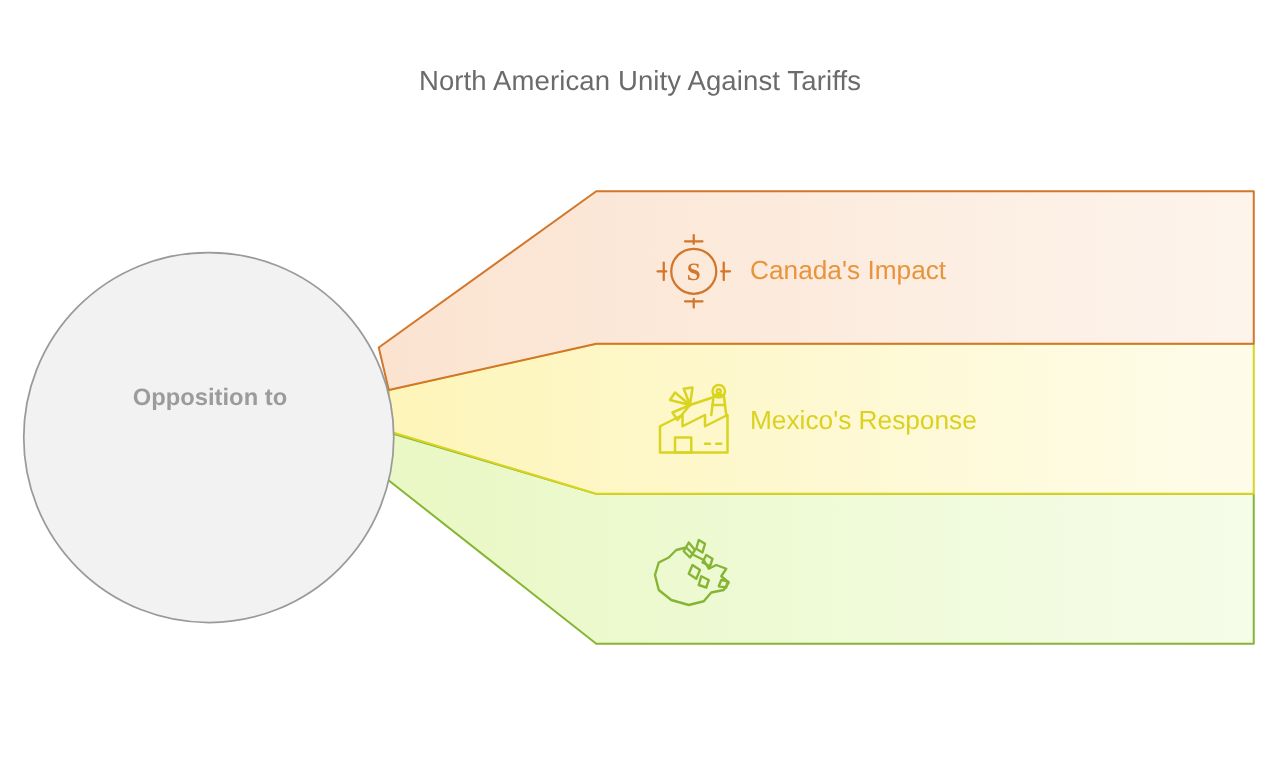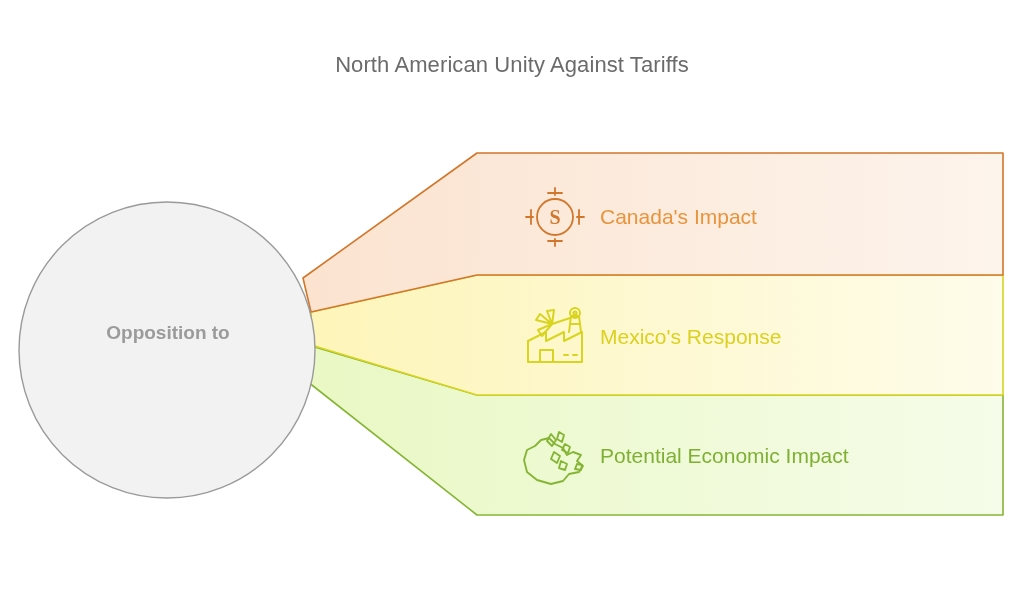--- a/index.html
+++ b/index.html
@@ -47,21 +47,20 @@
   #center-text {
     position: absolute;
     left: 48px;
     top: 305px;
     width: 240px;
     text-align: center;
     font-size: 19px;
     font-weight: bold;
     color: #9b9b9b;
     line-height: 28px;
-    margin-top: 14px;
   }
   #center-text div { display: block; }
 </style>
 </head>
 <body>
 
 <div id="canvas">
 
   <div id="title">North American Unity Against Tariffs</div>
 
@@ -138,15 +137,14 @@
       <path d="M 56,36 L 54,41 L 60,42 L 61,37 Z"></path>
     </g>
   </svg>
 
   <div id="center-text">
     <div>Opposition to</div>
   </div>
 
   <div class="band-label" id="label-0">Canada's Impact</div>
   <div class="band-label" id="label-1">Mexico's Response</div>
-  <div class="band-label" id="label-2">Potential Economic Impact</div>
 
 </div>
 
 </body></html>

